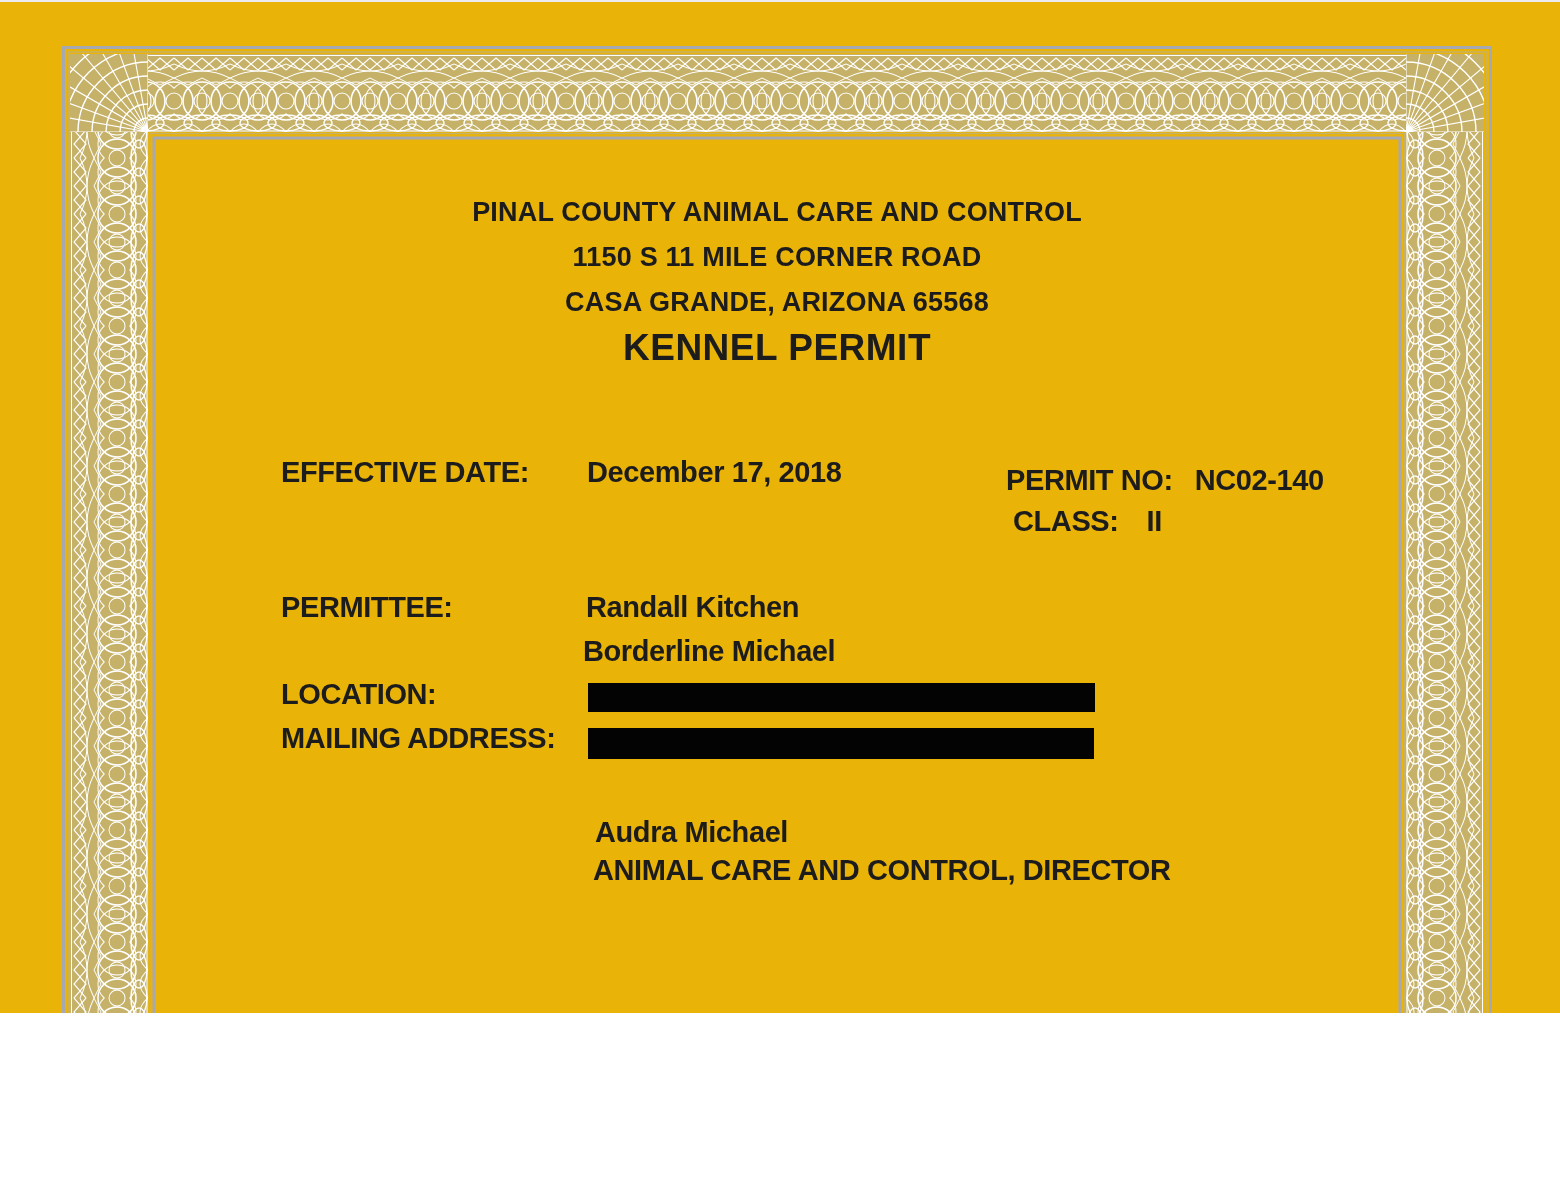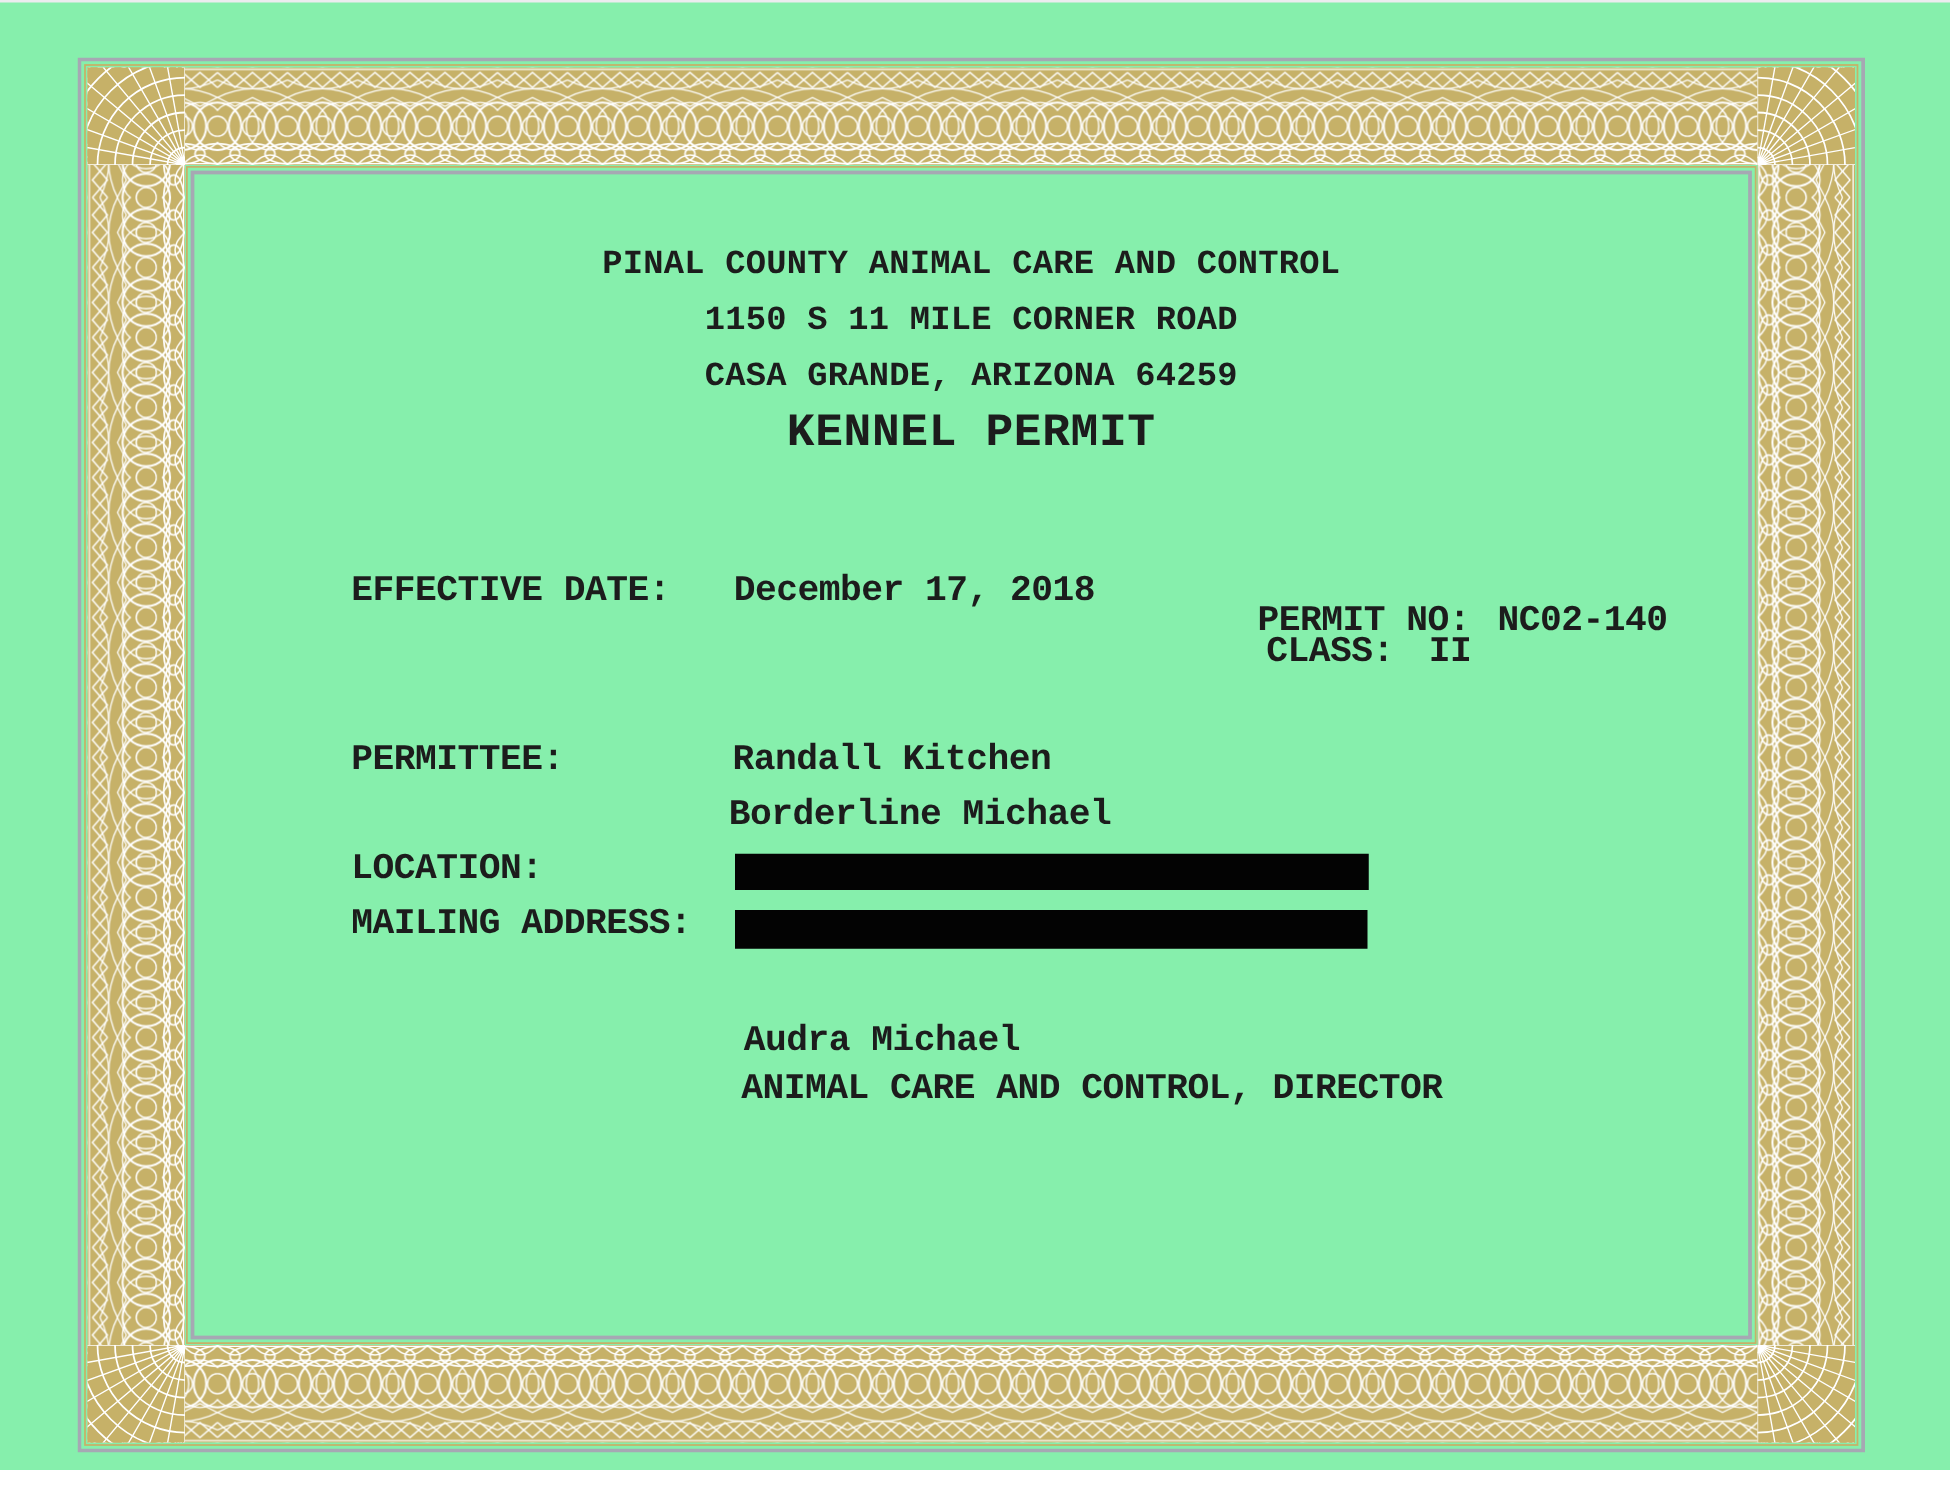--- a/index.html
+++ b/index.html
@@ -1,18 +1,18 @@
 <!DOCTYPE html>
 <html><head>
 <meta charset="utf-8">
 <style>
   html,body{margin:0;padding:0;background:#ffffff;}
   .page{
-    position:relative;width:1560px;height:1176px;background:#86efac;overflow:hidden;
-    font-family:Liberation Mono, monospace;color:#1c1c1c;
+    position:relative;width:1560px;height:1013px;background:#eab308;overflow:hidden;
+    font-family:Liberation Sans, sans-serif;color:#1c1c1c;
   }
   .scan-edge-top{position:absolute;left:0;top:0;width:1560px;height:2px;background:#ececef;}
   .border-svg{position:absolute;left:62px;top:46px;}
   .hdr{
     position:absolute;left:156px;top:190px;width:1242px;text-align:center;
     font-weight:bold;font-size:27px;line-height:45px;letter-spacing:.2px;white-space:nowrap;
   }
   .hdr-title{font-size:37px;letter-spacing:.5px;}
   .lbl,.val{position:absolute;font-weight:bold;font-size:29px;letter-spacing:-0.4px;white-space:nowrap;}
   .pair .plbl,.pair .pval{font-weight:bold;}
@@ -102,28 +102,28 @@
 
     <rect x="1.5" y="1.5" width="1427" height="1113" fill="none" stroke="#a6a8b3" stroke-width="3"></rect>
     <rect x="6" y="6" width="1418" height="1104" fill="none" stroke="#c6b168" stroke-width="1.4"></rect>
     <rect x="87.5" y="87.5" width="1255" height="941" fill="none" stroke="#c6b168" stroke-width="1.4"></rect>
     <rect x="92" y="92" width="1246" height="932" fill="none" stroke="#a6a8b3" stroke-width="3"></rect>
   </svg>
 
   <div class="hdr">
     <div>PINAL COUNTY ANIMAL CARE AND CONTROL</div>
     <div>1150 S 11 MILE CORNER ROAD</div>
-    <div>CASA GRANDE, ARIZONA 64259</div>
+    <div>CASA GRANDE, ARIZONA 65568</div>
     <div class="hdr-title">KENNEL PERMIT</div>
   </div>
 
   <span class="lbl" style="left:281px;top:456px">EFFECTIVE DATE:</span>
   <span class="val" style="left:587px;top:456px">December 17, 2018</span>
 
-  <div class="pair" style="left:1006px;top:480px">
+  <div class="pair" style="left:1006px;top:464px">
     <span class="plbl">PERMIT NO:</span><span class="pval">NC02-140</span>
   </div>
   <div class="pair class-pair" style="left:1013px;top:505px">
     <span class="plbl">CLASS:</span><span class="pval">II</span>
   </div>
 
   <span class="lbl" style="left:281px;top:591px">PERMITTEE:</span>
   <span class="val" style="left:586px;top:591px">Randall Kitchen</span>
 
   <span class="val" style="left:583px;top:635px">Borderline Michael</span>

